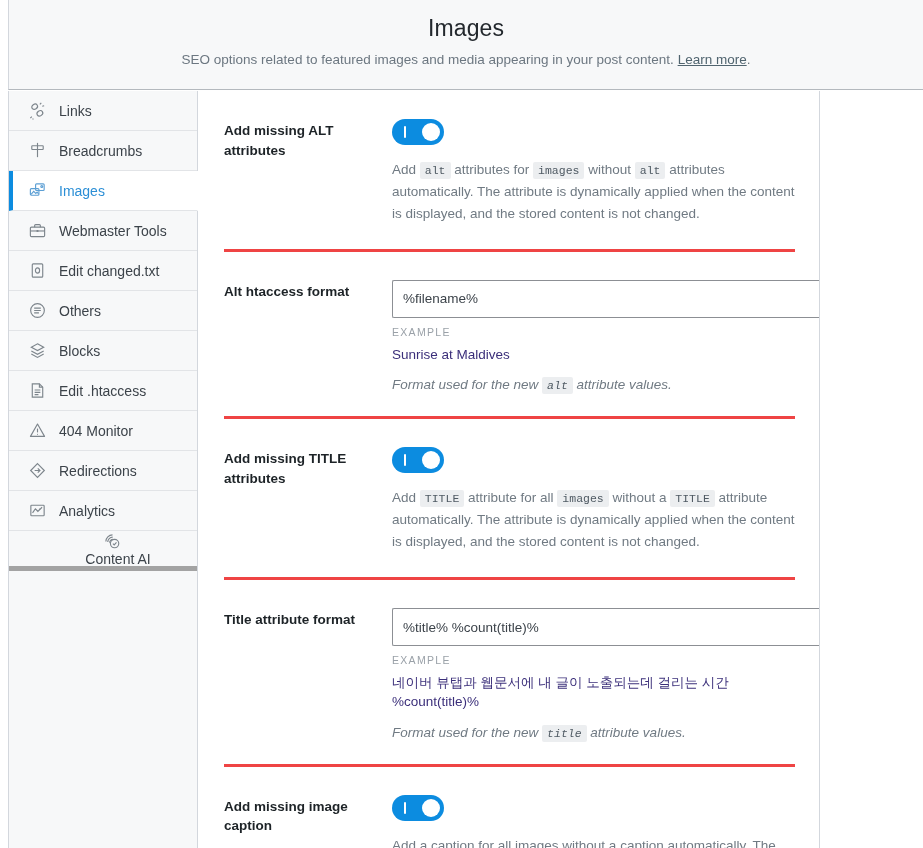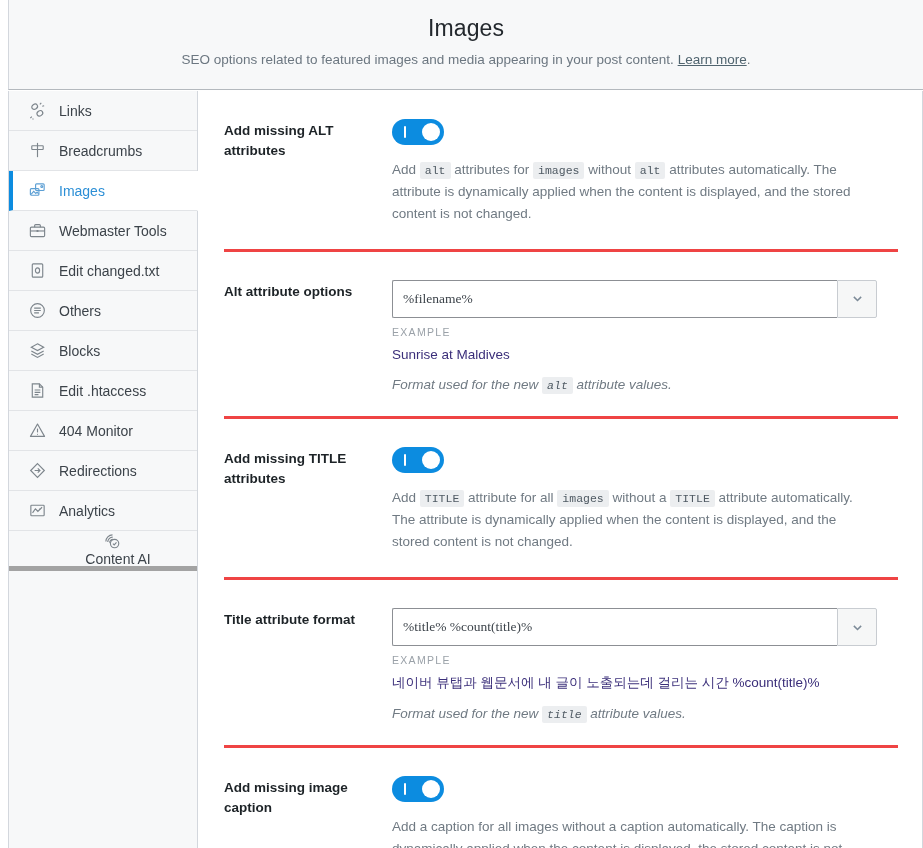--- a/index.html
+++ b/index.html
@@ -53,21 +53,21 @@
   .page-subtitle a {
     color: #50646f;
     text-decoration: underline;
   }
 
   
   .body-wrap {
     position: absolute;
     left: 8px;
     top: 91px;
-    width: 915px;
+    width: 812px;
     height: 757px;
     display: flex;
     box-sizing: border-box;
   }
 
   
   .sidebar {
     width: 190px;
     flex: 0 0 190px;
     background: #f7f8f9;
@@ -193,21 +193,21 @@
     display: flex;
     width: 485px;
     height: 38px;
   }
   .text-input {
     flex: 1 1 auto;
     height: 38px;
     border: 1px solid #8c8f94;
     border-right: none;
     background: #ffffff;
-    font-family: Liberation Serif, serif;
+    font-family: Liberation Sans, sans-serif;
     font-size: 13.5px;
     color: #3c434a;
     padding: 0 10px;
     box-sizing: border-box;
     outline: none;
     border-radius: 2px 0 0 2px;
   }
   .dropdown-btn {
     flex: 0 0 40px;
     width: 40px;
@@ -402,21 +402,21 @@
         <div class="setting-field">
           <span class="toggle">
             <span class="bar"></span>
             <span class="knob"></span>
           </span>
           <div class="help-text"><span>Add </span><code class="tag">alt</code><span> attributes for </span><code class="tag">images</code><span> without </span><code class="tag">alt</code><span> attributes automatically. The attribute is dynamically applied when the content is displayed, and the stored content is not changed.</span></div>
         </div>
       </div>
 
       <div class="setting-row">
-        <div class="setting-label">Alt attribute options</div>
+        <div class="setting-label">Alt htaccess format</div>
         <div class="setting-field">
           <div class="input-group">
             <input class="text-input" type="text" value="%filename%" style="">
             <div class="dropdown-btn">
               <svg class="chev" viewBox="0 0 16 16" fill="none" stroke="currentColor" stroke-width="1.8">
                 <path d="M3.5 6 L8 10.5 L12.5 6"></path>
               </svg>
             </div>
           </div>
           <div class="example-label">EXAMPLE</div>

